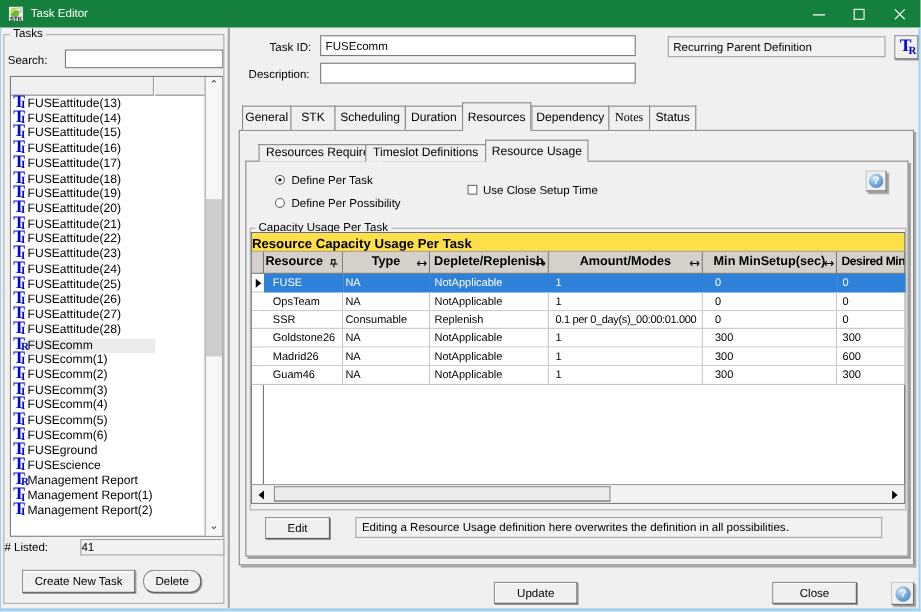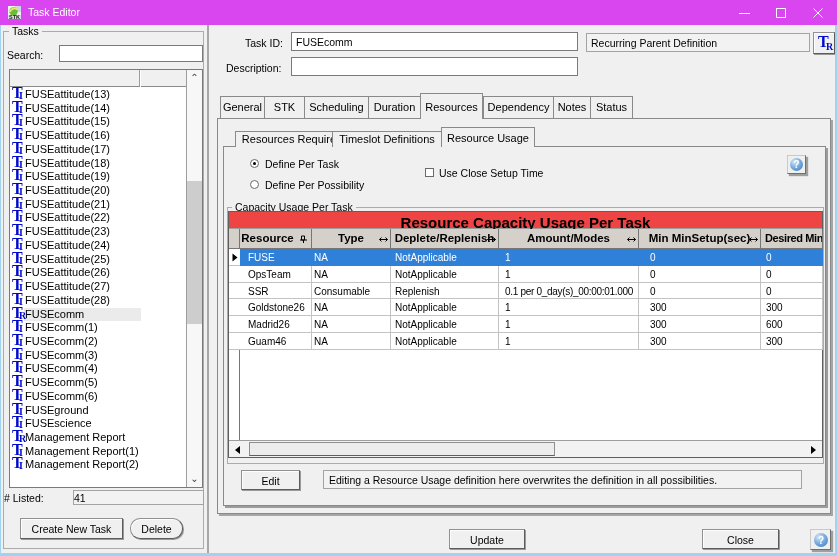--- a/index.html
+++ b/index.html
@@ -1,21 +1,21 @@
 <!DOCTYPE html>
 <html><head>
 <meta charset="utf-8">
 <style>
 * { margin:0; padding:0; box-sizing:border-box; }
 html,body { width:837px; height:556px; overflow:hidden; }
 body { font-family:"Liberation Sans", sans-serif; font-size:10.5px; color:#000; position:relative; background:#f0f0f0; }
 .abs { position:absolute; }
 
 
-#titlebar { left:0; top:0; width:837px; height:25px; background:#d946ef; }
+#titlebar { left:0; top:0; width:837px; height:25px; background:#15803d; }
 #titlebar .ttext { position:absolute; left:28px; top:0; line-height:25px; color:#fff; font-size:10.5px; }
 #winborder { left:0; top:25px; width:837px; height:531px; border-left:1px solid #9fd3f0; border-right:2px solid #9fd3f0; border-bottom:3px solid #9fd3f0; pointer-events:none; z-index:50; }
 
 
 .groupbox { position:absolute; border:1px solid #aaacab; }
 .glabel { position:absolute; top:-6px; background:#f0f0f0; padding:0 3px; line-height:11px; }
 .input { position:absolute; background:#fff; border:1px solid #7a7a7a; }
 .btn { position:absolute; background:#f0f0f0; border:1px solid #919191; border-right-color:#5c5c5c; border-bottom-color:#5c5c5c; box-shadow:inset 1px 1px 0 #fdfdfd, 1px 1px 0 #9a9a9a; text-align:center; }
 .flatbox { position:absolute; background:#f2f2f2; border:1px solid #a3a3a3; }
 
@@ -48,21 +48,21 @@
 .radio { position:absolute; width:9px; height:9px; border:1px solid #6a6a6a; border-radius:50%; background:#fff; }
 .radio.on::after { content:''; position:absolute; left:2px; top:2px; width:3px; height:3px; border-radius:50%; background:#000; }
 .checkbox { position:absolute; width:9px; height:9px; border:1px solid #6a6a6a; background:#fff; }
 
 
 .helpbtn { position:absolute; background:#f0f0f0; border:1px solid #c9c9c9; border-right-color:#6e6e6e; border-bottom-color:#6e6e6e; box-shadow:2px 2px 1px #9f9f9f; }
 .helpcirc { position:absolute; border-radius:50%; background:radial-gradient(circle at 35% 30%, #d8e8f8 0%, #7aaede 45%, #3773b8 100%); color:#fff; font-weight:bold; text-align:center; }
 
 
 #grid { left:228px; top:211px; width:595px; height:247px; border:1px solid #5f5f5f; background:#fff; }
-#gtitle { position:absolute; left:0; top:0; width:100%; height:17px; background:#ef4444; border-bottom:1px solid #9d9d9d; text-align:center; font-weight:bold; font-size:15px; padding-top:2px; }
+#gtitle { position:absolute; left:0; top:0; width:100%; height:17px; background:#fde047; border-bottom:1px solid #9d9d9d; text-align:left; font-weight:bold; font-size:12px; padding-top:2px; }
 .gh { position:absolute; top:17px; height:20px; background:#d5d1ca; border-right:1px solid #767676; border-bottom:1px solid #767676; font-weight:bold; font-size:11.5px; text-align:center; padding-top:3px; white-space:nowrap; overflow:hidden; }
 .gc { position:absolute; height:16.8px; border-right:1px solid #c3c3c3; border-bottom:1px solid #c3c3c3; padding-top:3px; background:#fff; white-space:nowrap; overflow:hidden; font-size:10px; }
 .grow-sel { background:#2e80d8; color:#fff; border-right-color:#2e80d8; border-bottom-color:#2e80d8; }
 .gmark { position:absolute; left:0; top:17px; width:11px; height:213px; background:#fff; border-right:1px solid #767676; }
 
 #hsb { position:absolute; left:0; bottom:0; width:100%; height:17px; background:#f2f2f2; border-top:1px solid #9d9d9d; }
 #hthumb { position:absolute; left:20px; top:1px; width:306px; height:14px; background:#ececec; border:1px solid #8f8f8f; border-bottom-color:#5f5f5f; }
 .hsbarrow { position:absolute; top:4px; width:15px; height:10px; text-align:center; }
 </style>
 </head>
@@ -307,37 +307,37 @@
 <div class="flatbox" style="left:73px;top:490px;width:131px;height:15px;padding:1px 29px 0 0;">41</div>
 <div class="btn" style="left:20px;top:518px;width:103px;height:21px;padding-top:4px;">Create New Task</div>
 <div class="btn" style="left:130px;top:518px;width:53px;height:21px;padding-top:4px;border-radius:10px;">Delete</div>
 
 <div class="abs" style="left:207px;top:25px;width:2px;height:528px;background:#a7a7a7;"></div>
 
 <div class="abs" style="left:245px;top:37px;">Task ID:</div>
 <div class="input" style="left:291px;top:32px;width:287px;height:19px;padding:3px 0 0 4px;">FUSEcomm</div>
 <div class="abs" style="left:226px;top:62px;">Description:</div>
 <div class="input" style="left:291px;top:57px;width:287px;height:19px;"></div>
-<div class="flatbox" style="left:586px;top:33px;width:224px;height:19px;padding:3px 0 0 4px;">Recurring Parent Definition</div>
+<div class="flatbox" style="left:607px;top:33px;width:198px;height:19px;padding:3px 0 0 4px;">Recurring Parent Definition</div>
 <div class="btn" style="left:813px;top:32px;width:22px;height:22px;">
   <span class="ticon" style="left:4px;top:3px;">
       <span class="bigT" style="font-size:16px;line-height:14px;">T</span>
       <span class="subL" style="left:8px;top:6px;font-size:10px;">R</span>
     </span>
 </div>
 
 <div id="opanel" class="abs"></div>
 <div class="abs" style="left:421px;top:117px;width:61px;height:2px;background:#f0f0f0;z-index:6;"></div>
 <div class="tab" style="left:220px;width:45px;">General</div>
 <div class="tab" style="left:264px;width:41px;">STK</div>
 <div class="tab" style="left:304px;width:65px;">Scheduling</div>
 <div class="tab" style="left:368px;width:53px;">Duration</div>
 <div class="tab tabact" style="left:420px;width:63px;">Resources</div>
 <div class="tab" style="left:483px;width:71px;">Dependency</div>
-<div class="tab" style="left:553px;width:38px;">Notes</div>
+<div class="tab" style="left:553px;width:38px;font-family:Liberation Serif, serif;">Notes</div>
 <div class="tab" style="left:590px;width:43px;">Status</div>
 
 <div id="ipanel" class="abs"></div>
 <div class="abs" style="left:442px;top:145px;width:92px;height:3px;background:#f0f0f0;z-index:6;"></div>
 <div class="itab" style="left:235px;width:114px;">Resources Required</div>
 <div class="itab" style="left:332px;width:110px;">Timeslot Definitions</div>
 <div class="itab itabact" style="left:441px;width:94px;">Resource Usage</div>
 
 <div class="radio on" style="left:250px;top:159px;"></div>
 <div class="abs" style="left:265px;top:158px;">Define Per Task</div>

